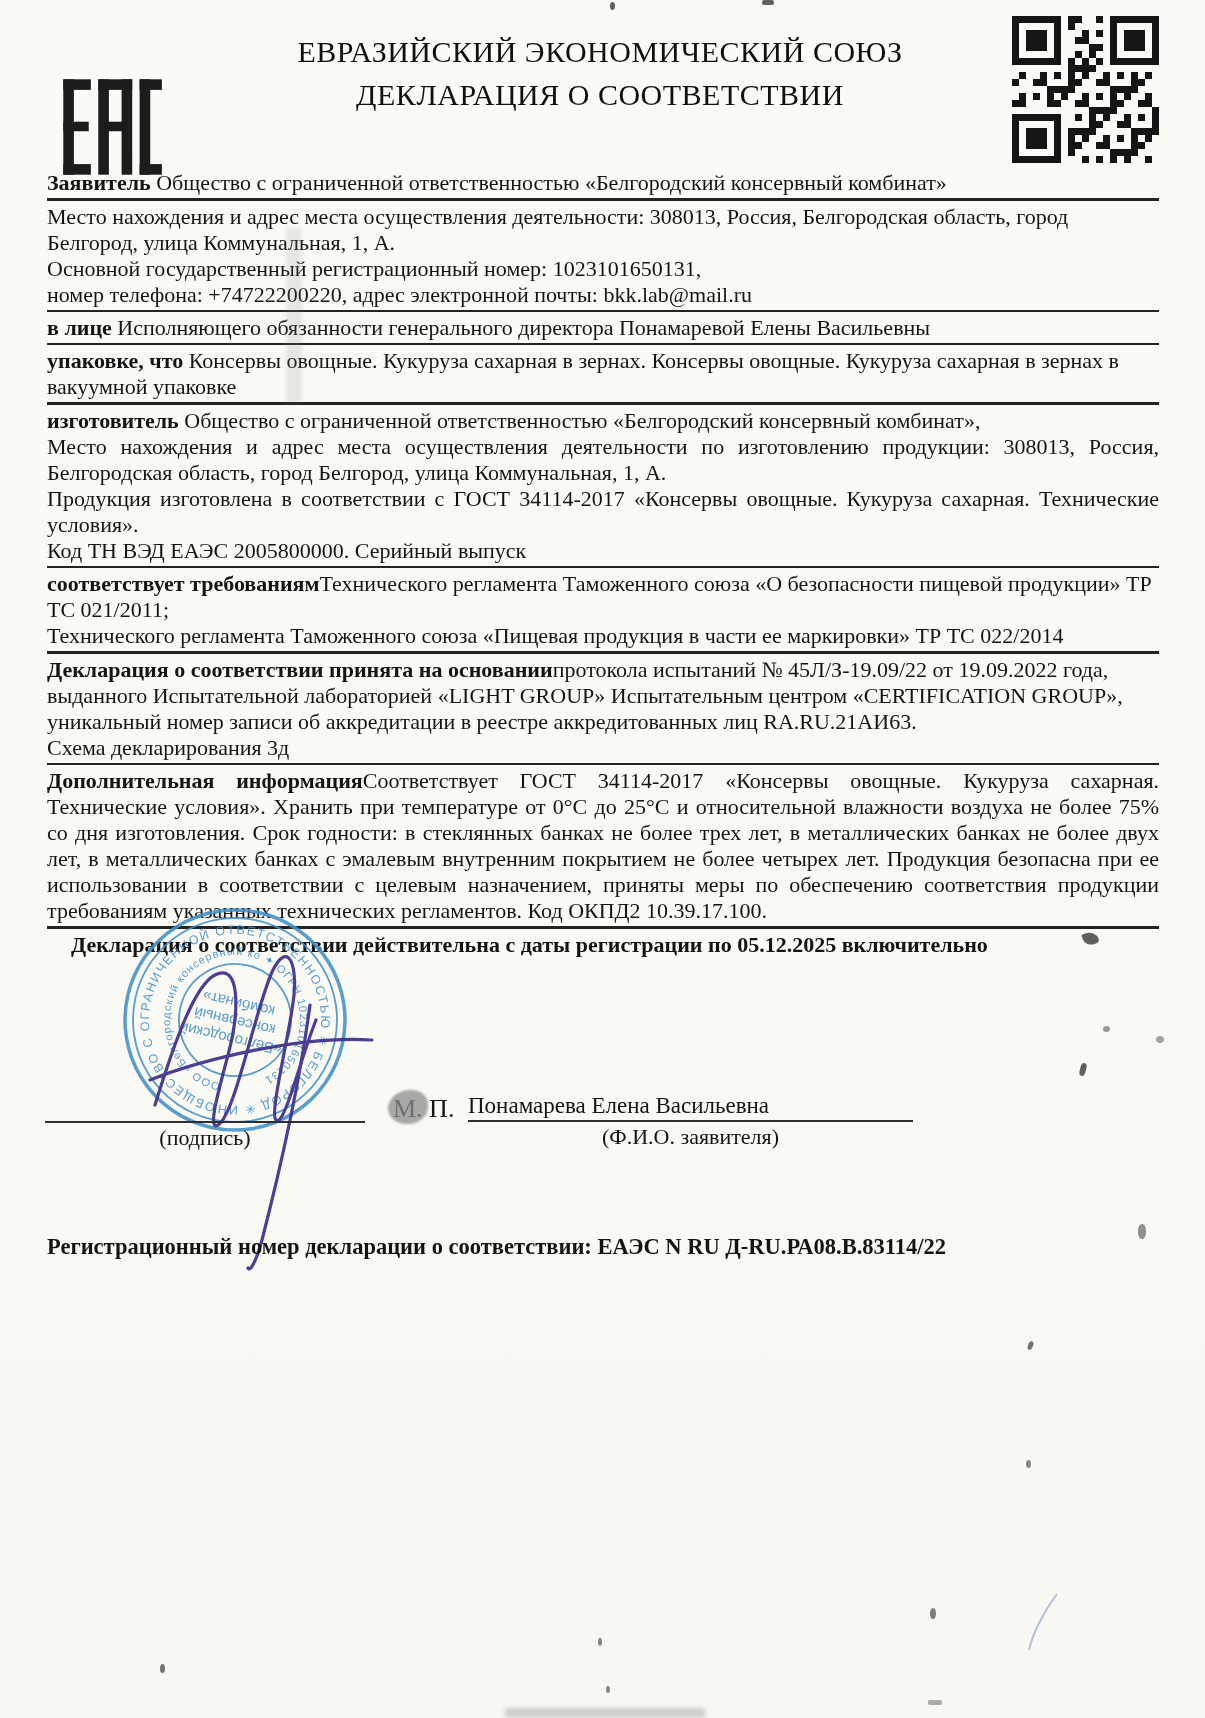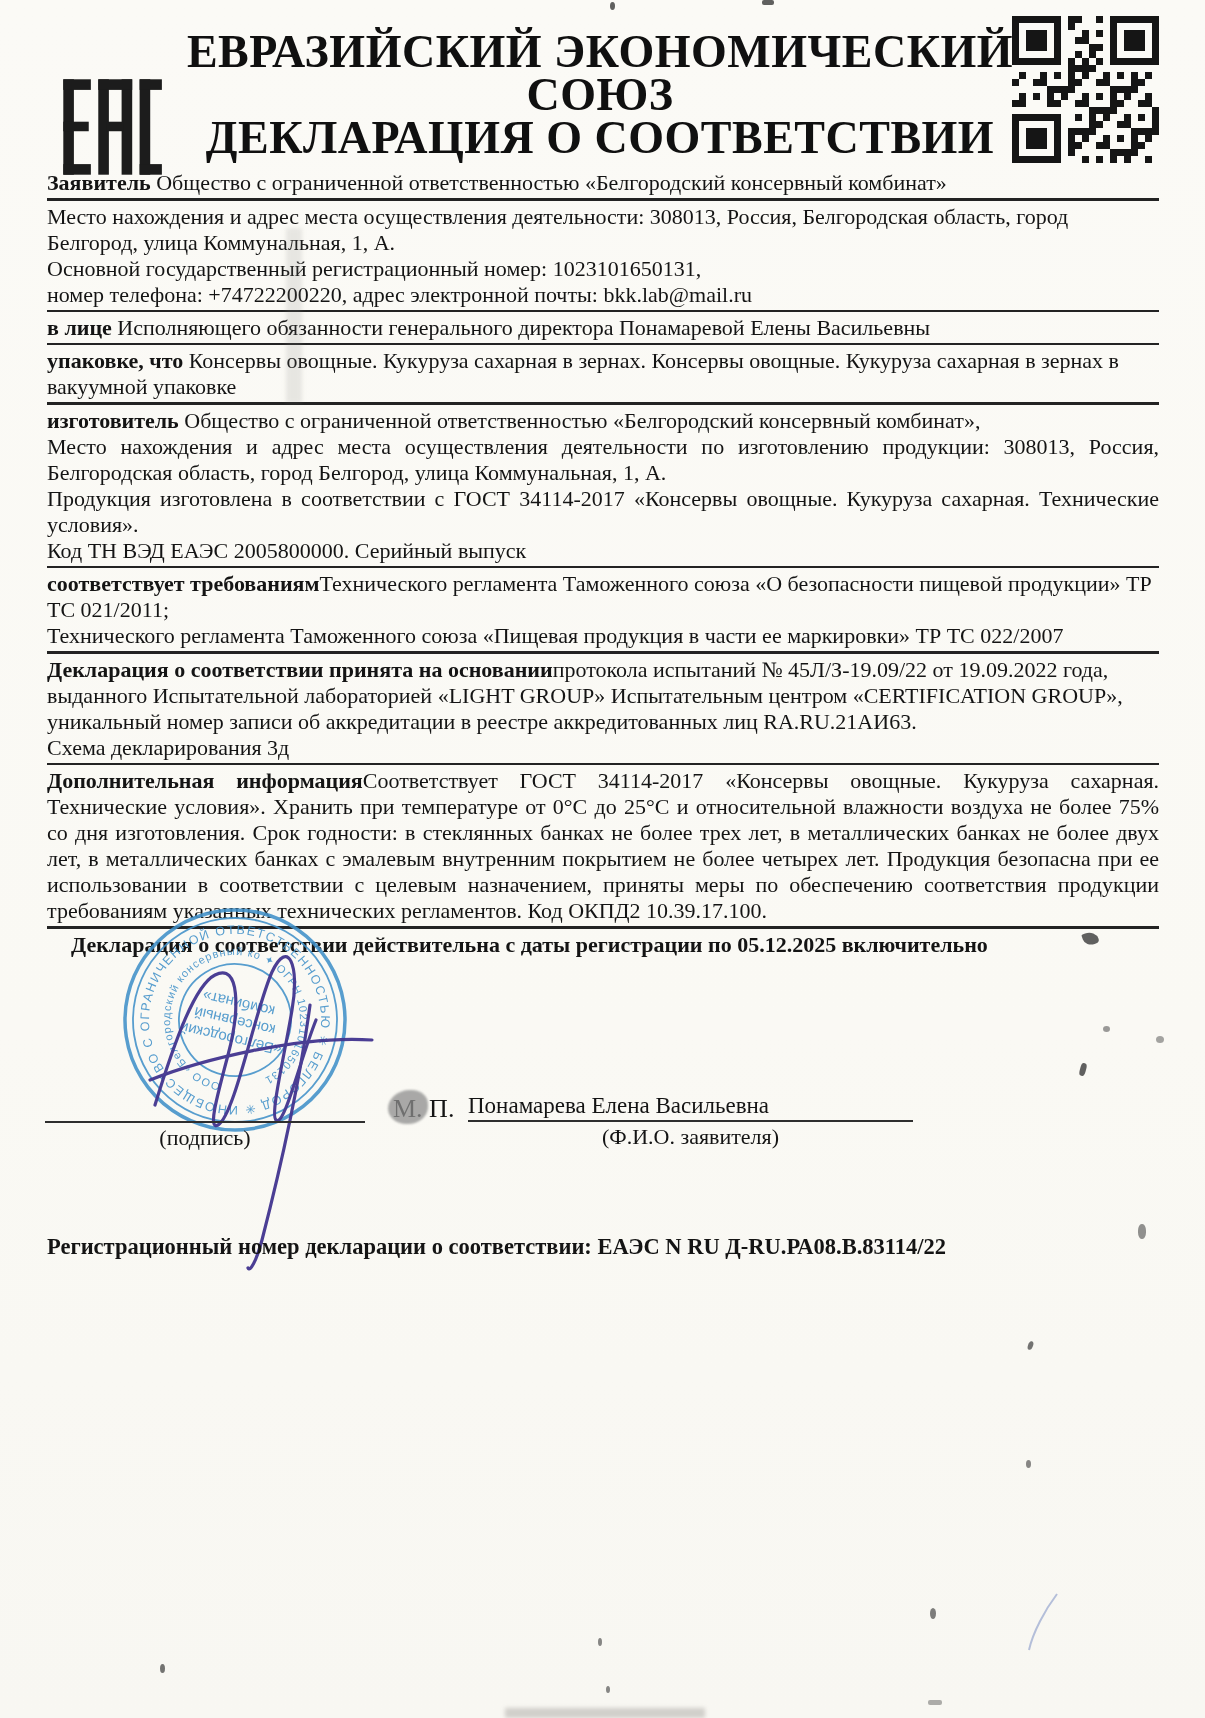--- a/index.html
+++ b/index.html
@@ -4,21 +4,21 @@
 <style>
   html,body{margin:0;padding:0;background:#e9e7e2;}
   #page{
     position:relative; width:1205px; height:1718px;
     background:linear-gradient(180deg,#fbfaf6 0%,#faf9f4 60%,#f8f7f2 100%);
     font-family:"Liberation Serif","DejaVu Serif",serif;
     color:#141414; overflow:hidden;
   }
   
   .title-block{position:absolute;left:150px;top:30px;width:900px;text-align:center;}
-  .title-line{font-weight:bold;font-size:46px;line-height:43px;letter-spacing:.5px;color:#101010;}
+  .title-line{font-weight:normal;font-size:30px;line-height:43px;letter-spacing:.5px;color:#101010;}
   .eac-logo{position:absolute;left:58px;top:73px;width:106px;height:108px;}
   .qr{position:absolute;left:1012px;top:16px;width:147px;height:147px;}
   
   .doc{position:absolute;left:47px;top:170px;width:1112px;font-size:22px;line-height:26px;}
   .sec{border-bottom:2px solid #232323;padding-bottom:2px;margin-bottom:3px;white-space:pre-line;}
   .sec.thick{border-bottom-width:3px;}
   .sec.last{border-bottom:none;margin-left:24px;}
   .sec b{font-weight:bold;}
   .just{text-align:justify;}
   
@@ -197,21 +197,21 @@
     <div class="sec"><span>Место нахождения и адрес места осуществления деятельности: 308013, Россия, Белгородская область, город Белгород, улица Коммунальная, 1, А.
 Основной государственный регистрационный номер: 1023101650131,
 номер телефона: +74722200220, адрес электронной почты: bkk.lab@mail.ru</span></div>
     <div class="sec"><b>в лице</b><span> Исполняющего обязанности генерального директора Понамаревой Елены Васильевны</span></div>
     <div class="sec thick"><b>упаковке, что</b><span> Консервы овощные.  Кукуруза сахарная в зернах. Консервы овощные. Кукуруза сахарная в зернах в вакуумной упаковке</span></div>
     <div class="sec just"><b>изготовитель</b><span> Общество с ограниченной ответственностью «Белгородский консервный комбинат»,
 Место нахождения и адрес места осуществления деятельности по изготовлению продукции: 308013, Россия, Белгородская область, город Белгород, улица Коммунальная, 1, А.
 Продукция изготовлена в соответствии с ГОСТ 34114-2017 «Консервы овощные. Кукуруза сахарная. Технические условия».
 Код ТН ВЭД ЕАЭС 2005800000. Серийный выпуск</span></div>
     <div class="sec thick"><b>соответствует требованиям</b><span>Технического регламента Таможенного союза «О безопасности пищевой продукции» ТР ТС 021/2011;
-Технического регламента Таможенного союза «Пищевая продукция в части ее маркировки» ТР ТС 022/2007</span></div>
+Технического регламента Таможенного союза «Пищевая продукция в части ее маркировки» ТР ТС 022/2014</span></div>
     <div class="sec"><b>Декларация о соответствии принята на основании</b><span>протокола испытаний № 45Л/З-19.09/22 от 19.09.2022 года, выданного Испытательной лабораторией «LIGHT GROUP» Испытательным центром «CERTIFICATION GROUP», уникальный номер записи об аккредитации в реестре аккредитованных лиц RA.RU.21АИ63.
 Схема декларирования 3д</span></div>
     <div class="sec thick just"><b>Дополнительная информация</b><span>Соответствует ГОСТ 34114-2017 «Консервы овощные. Кукуруза сахарная. Технические условия». Хранить при температуре от 0°С до 25°С и относительной влажности воздуха не более 75% со дня изготовления. Срок годности: в стеклянных банках не более трех лет, в металлических банках не более двух лет, в металлических банках с эмалевым внутренним покрытием не более четырех лет. Продукция безопасна при ее использовании в соответствии с целевым назначением, приняты меры по обеспечению соответствия продукции требованиям указанных технических регламентов. Код ОКПД2 10.39.17.100.</span></div>
     <div class="sec last"><b>Декларация о соответствии действительна с даты регистрации по 05.12.2025 включительно</b></div>
   </div>
 
   <svg class="stamp" viewBox="0 0 240 240">
     <defs>
       <path id="arcOut" d="M 120 34 A 86 86 0 1 1 119.9 34"></path>
       <path id="arcIn" d="M 120 55 A 65 65 0 1 1 119.9 55"></path>

